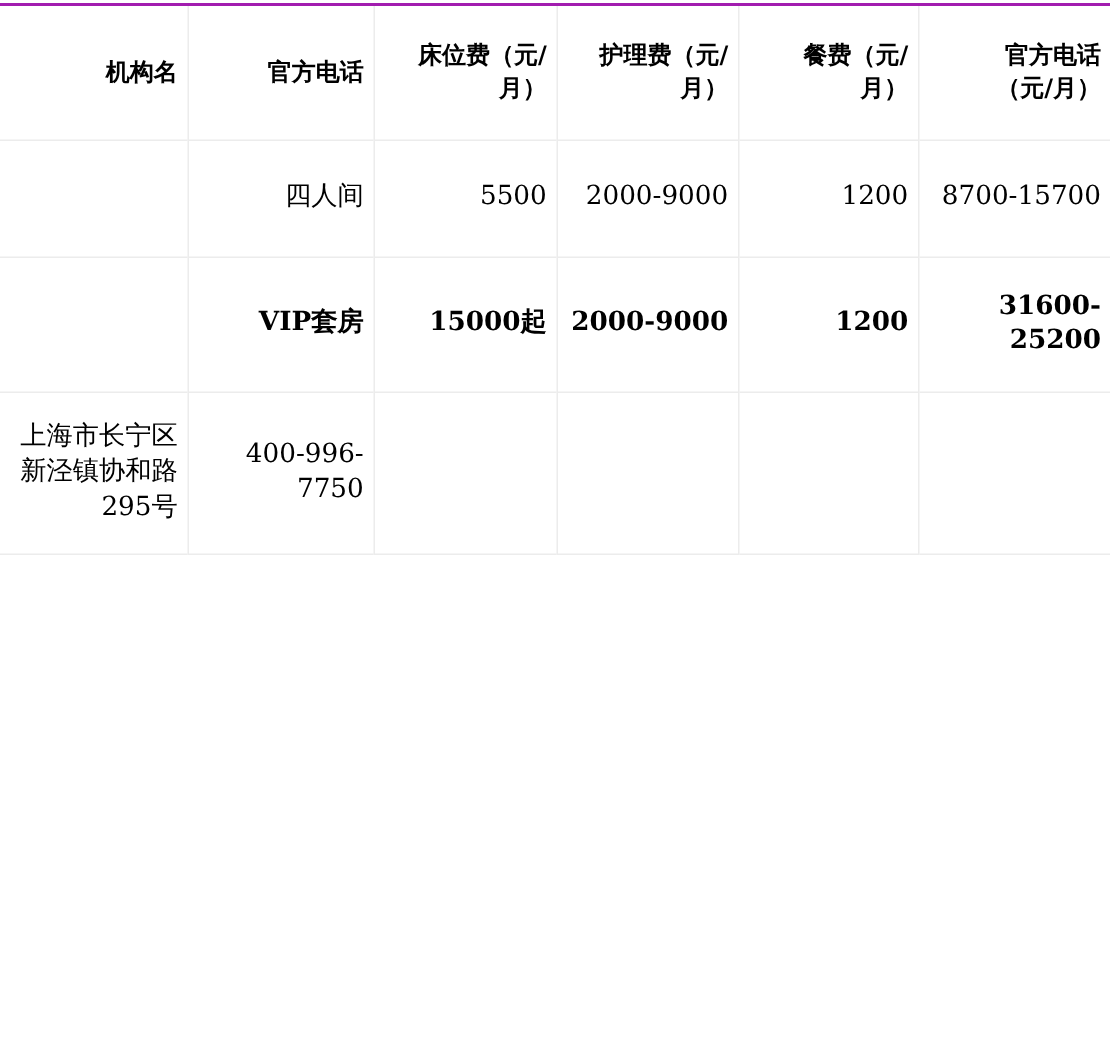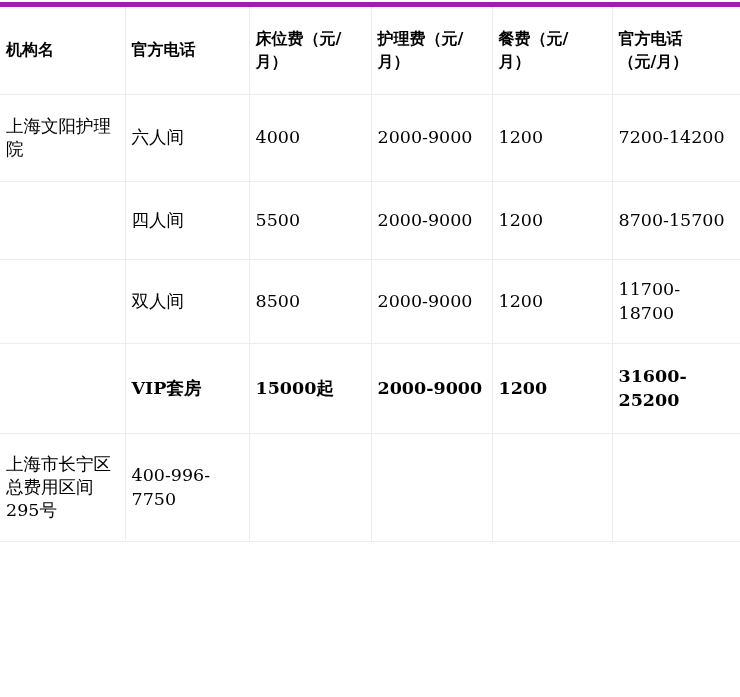--- a/index.html
+++ b/index.html
@@ -9,22 +9,23 @@
   }
   body {
     width: 740px;
     padding-top: 2px;
     box-sizing: border-box;
   }
   table.fee-table {
     border-collapse: collapse;
     table-layout: fixed;
     width: 740px;
-    border-top: 5px solid #a21caf;
+    border-top: 2px solid #a21caf;
     border-bottom: 1px solid #ececec;
+    text-align: right;
   }
   td {
     border-top: 1px solid #ececec;
     vertical-align: middle;
     padding: 4px 6px;
     white-space: pre-line;
     font-family: "DejaVu Serif", serif;
     font-size: 17.5px;
     line-height: 1.32;
     color: #000000;
@@ -68,64 +69,46 @@
       <td class="th">床位费（元/
 月）</td>
       <td class="th">护理费（元/
 月）</td>
       <td class="th">餐费（元/
 月）</td>
       <td class="th">官方电话
 （元/月）</td>
     </tr>
 
-    <tr class="r-1">
-      <td>上海文阳护理
-院</td>
-      <td>六人间</td>
-      <td>4000</td>
-      <td>2000-9000</td>
-      <td>1200</td>
-      <td>7200-14200</td>
-    </tr>
 
     <tr class="r-2">
       <td></td>
       <td>四人间</td>
       <td>5500</td>
       <td>2000-9000</td>
       <td>1200</td>
       <td>8700-15700</td>
     </tr>
 
-    <tr class="r-3">
-      <td></td>
-      <td>双人间</td>
-      <td>8500</td>
-      <td>2000-9000</td>
-      <td>1200</td>
-      <td>11700-
-18700</td>
-    </tr>
 
 
     <tr class="r-5">
       <td></td>
       <td>VIP套房</td>
       <td>15000起</td>
       <td>2000-9000</td>
       <td>1200</td>
       <td>31600-
 25200</td>
     </tr>
 
 
     <tr class="r-address">
       <td>上海市长宁区
-总费用区间
+新泾镇协和路
 295号</td>
       <td>400-996-
 7750</td>
       <td></td>
       <td></td>
       <td></td>
       <td></td>
     </tr>
   </tbody>
 </table>

